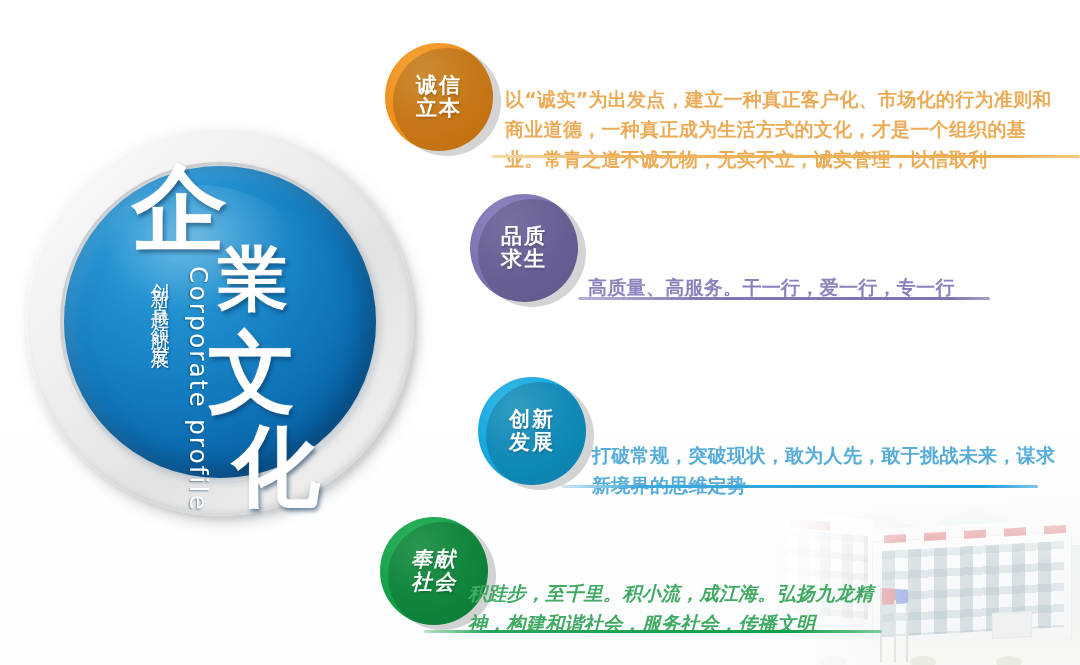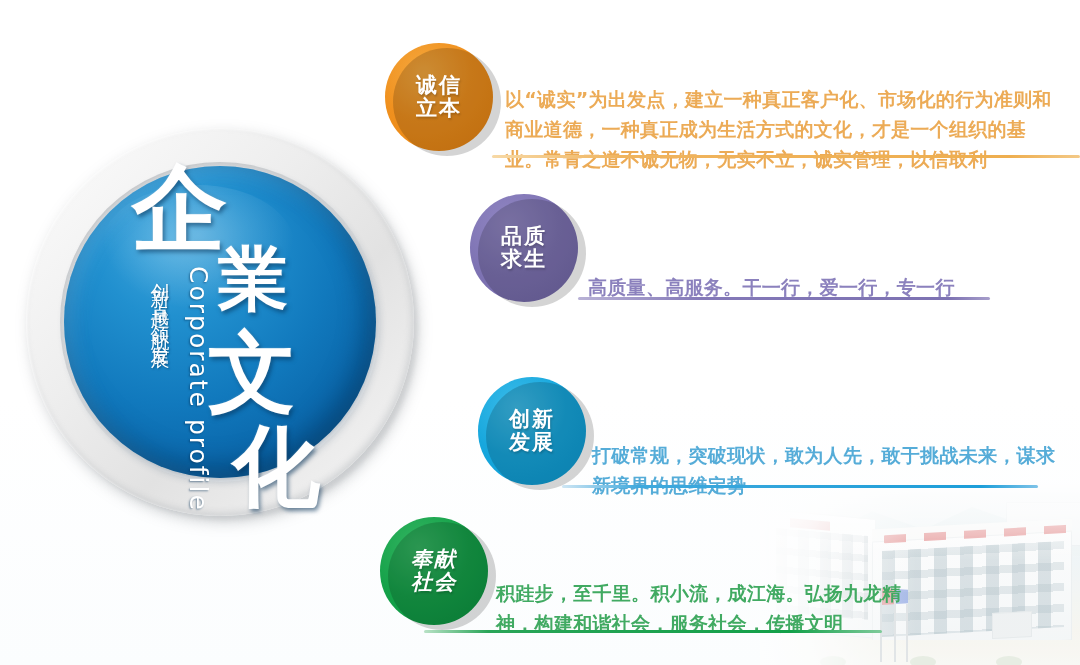--- a/index.html
+++ b/index.html
@@ -245,21 +245,21 @@
               background: linear-gradient(90deg, #b9b2d6 0%, #8479b8 30%, #7d72b2 90%, #a79ecb 100%); }
 
   
   .s3-badge { left: 478px; top: 377px; background: radial-gradient(circle at 36% 28%, #3dbdea 0%, #17a7dd 48%, #0b9bd4 100%); }
   .s3-text  { left: 592px; top: 440px; width: 470px; color: #55acd8; }
   .s3-rule  { left: 562px; top: 485px; width: 476px;
               background: linear-gradient(90deg, #cfe6f4 0%, #3fa9dd 16%, #1c9ed9 88%, #7ec3e8 100%); }
 
   
   .s4-badge { left: 380px; top: 517px; background: radial-gradient(circle at 36% 28%, #34b562 0%, #16a24a 48%, #0a9440 100%); font-style: italic; }
-  .s4-text  { left: 496px; top: 578px; width: 430px; color: #41aa62; z-index: 4; }
+  .s4-text  { left: 468px; top: 578px; width: 430px; color: #41aa62; z-index: 4; font-style: italic; }
   .s4-rule  { left: 424px; top: 630px; width: 458px;
               background: linear-gradient(90deg, #b9e2c6 0%, #2aa558 14%, #13a049 80%, #7fcb9b 100%);
               z-index: 4; }
 </style>
 </head>
 <body>
 
 <div id="canvas">
 
   <div class="photo-wrap">

